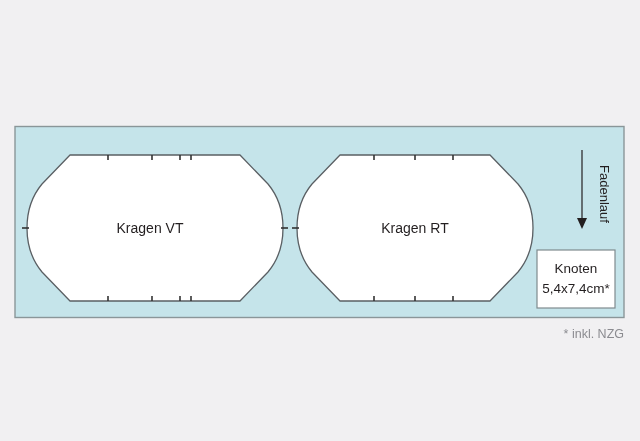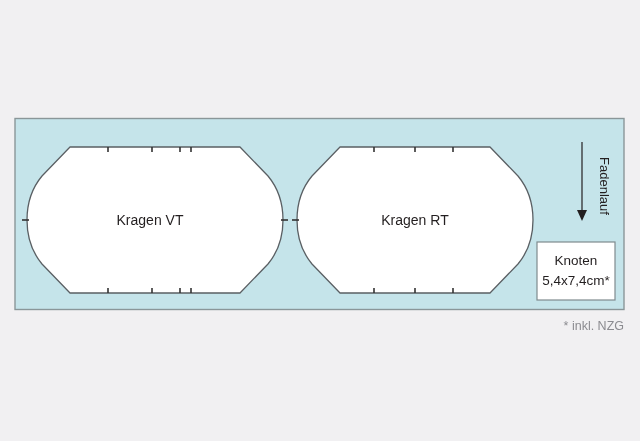--- a/index.html
+++ b/index.html
@@ -10,20 +10,21 @@
     width: 640px;
     height: 441px;
     background: #f1f0f2;
     font-family: "Liberation Sans", sans-serif;
     overflow: hidden;
     position: relative;
   }
   #layout-root {
     position: absolute;
     inset: 0;
+    margin-top: 8px;
   }
   svg.diagram {
     position: absolute;
     left: 0;
     top: 0;
     width: 640px;
     height: 441px;
     display: block;
   }
   .piece-label {

